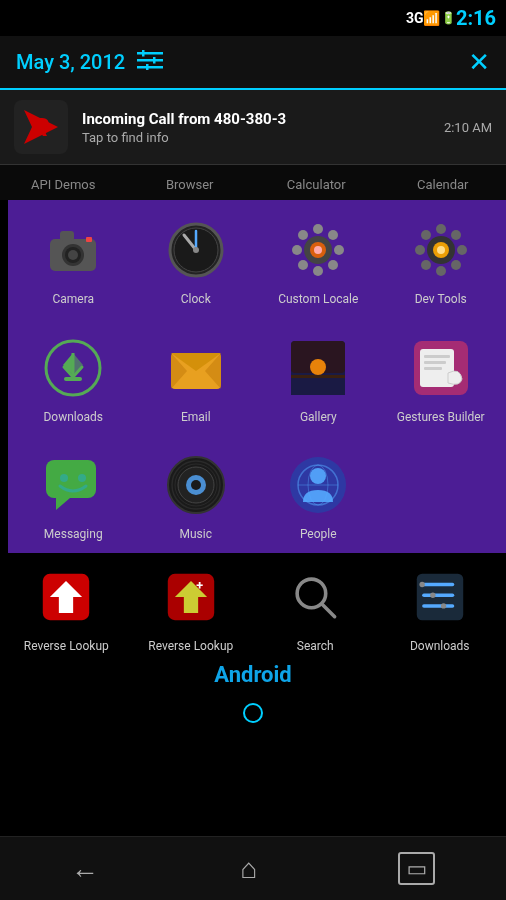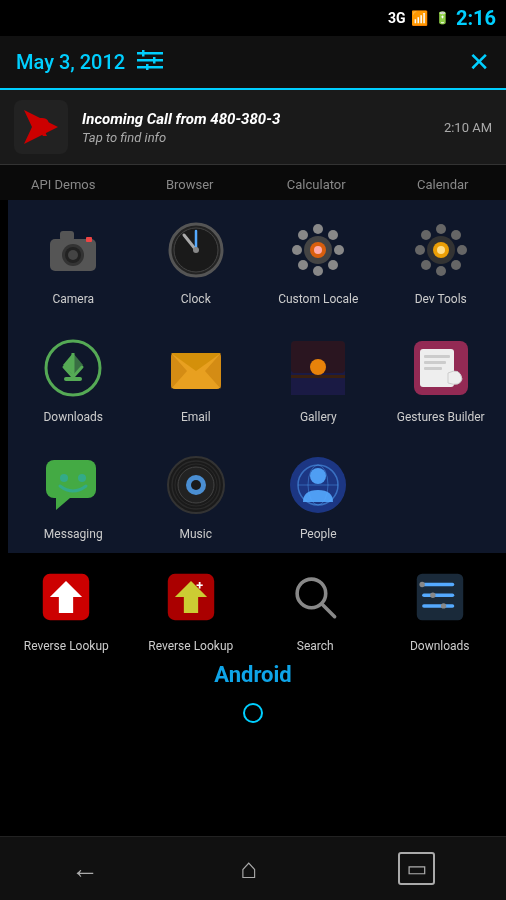--- a/index.html
+++ b/index.html
@@ -14,21 +14,21 @@
 
     
     #status-bar {
       width: 100%;
       height: 36px;
       background: #000;
       display: flex;
       align-items: center;
       justify-content: flex-end;
       padding: 0 10px;
-      gap: 6px;
+      gap: 0;
     }
     .status-text {
       color: #fff;
       font-size: 14px;
       font-weight: bold;
     }
     .status-icon {
       color: #fff;
       font-size: 12px;
     }
@@ -87,21 +87,20 @@
       display: flex;
       align-items: center;
       justify-content: center;
       font-size: 36px;
       color: #e00;
       font-weight: bold;
       font-style: italic;
     }
     .notif-content {
       flex: 1;
-      font-style: italic;
     }
     .notif-title {
       color: #fff;
       font-size: 15px;
       font-weight: bold;
     }
     .notif-subtitle {
       color: #aaa;
       font-size: 13px;
       margin-top: 2px;
@@ -123,21 +122,21 @@
       text-align: center;
       color: #888;
       font-size: 13px;
       padding: 4px 2px;
     }
 
     
     #app-grid {
       display: grid;
       grid-template-columns: repeat(4, 1fr);
-      background: #0f172a;
+      background: #4c1d95;
       padding: 0 4px;
       margin-left: 8px;
     }
     .app-item {
       display: flex;
       flex-direction: column;
       align-items: center;
       justify-content: flex-start;
       padding: 16px 4px 10px;
       gap: 8px;

